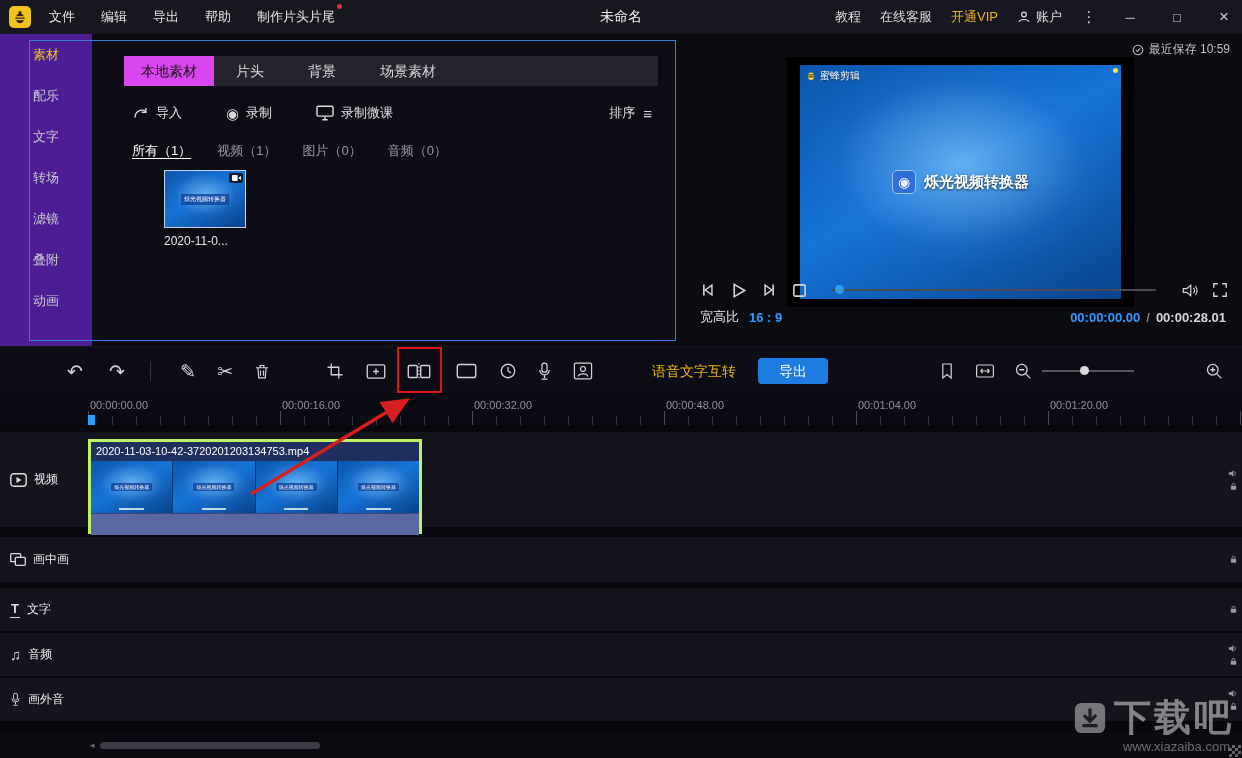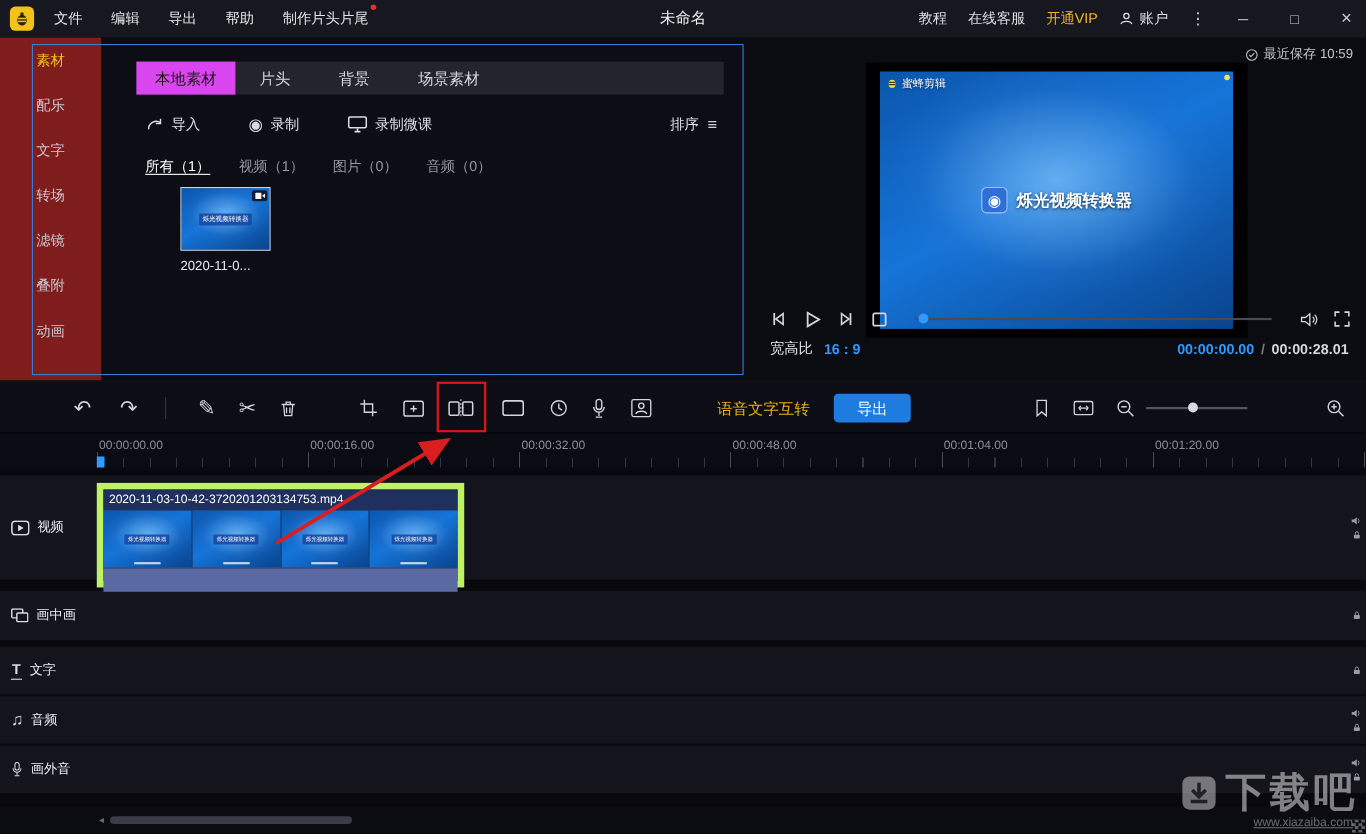--- a/index.html
+++ b/index.html
@@ -20,21 +20,21 @@
   .red-dot { position:absolute; top:-4px; right:-7px; width:5px; height:5px; border-radius:50%; background:#e23030; }
   .tb-title { position:absolute; left:50%; transform:translateX(-50%); font-size:14px; color:#f0f0f4; }
   .tb-right { margin-left:auto; display:flex; align-items:center; gap:19px; padding-right:4px; color:#dcdce2; }
   .vip { color:#f0b429; }
   .account { display:flex; align-items:center; gap:5px; }
   .more { font-size:15px; color:#ccc; width:16px; text-align:center; }
   .winbtn { width:28px; height:34px; display:flex; align-items:center; justify-content:center; color:#c9c9cf; font-size:13px; }
   .winbtn.close { font-size:17px; }
 
   
-  .sidebar { position:absolute; top:34px; left:0; width:92px; height:312px; background:#7f1d1d; z-index:2; }
+  .sidebar { position:absolute; top:34px; left:0; width:92px; height:312px; background:#4c1d95; z-index:2; }
   .side-item { height:41px; display:flex; align-items:center; justify-content:center; color:#c9c9d2; }
   .side-item.active { color:#f2c21a; }
 
   
   .focus-border { position:absolute; left:29px; top:40px; width:647px; height:301px; border:1px solid #3b7bd8; pointer-events:none; z-index:5; }
 
   
   .material { position:absolute; top:40px; left:92px; width:584px; height:300px; background:#0d0d15; z-index:2; }
   .mtabs { position:absolute; left:32px; right:18px; top:16px; height:30px; background:#24242d; display:flex; align-items:center; }
   .mtab { padding:0 22px; height:30px; line-height:30px; font-size:14px; color:#d8d8de; }
@@ -108,38 +108,38 @@
   .row-video { top:7px;   height:95px; }
   .row-pip   { top:112px; height:45px; }
   .row-text  { top:163px; height:43px; }
   .row-audio { top:208px; height:43px; }
   .row-voice { top:253px; height:43px; }
   .track-label { position:absolute; left:0; top:0; bottom:0; width:88px; display:flex; align-items:center; gap:7px; padding-left:10px; font-size:12px; color:#ececf2; }
   .ticon-text { font-weight:bold; font-size:13px; color:#dcdce2; border-bottom:1px solid #dcdce2; padding:0 1px 1px; }
   .ticon-note { font-size:15px; color:#dcdce2; }
   .track-mini { position:absolute; right:4px; top:0; bottom:0; display:flex; flex-direction:column; justify-content:center; gap:4px; align-items:center; }
 
-  .clip { position:absolute; left:88px; top:7px; width:334px; height:95px; border:6px solid #bef264; background:#1f2d55; z-index:3; }
+  .clip { position:absolute; left:88px; top:7px; width:334px; height:95px; border:3px solid #bef264; background:#1f2d55; z-index:3; }
   .clip-title { height:19px; line-height:19px; background:#20305e; color:#fff; font-size:11px; padding:0 5px; white-space:nowrap; overflow:hidden; }
   .clip-thumbs { display:flex; height:52px; }
   .clip-thumb { flex:1; position:relative; border-right:1px solid rgba(0,0,0,.45); }
   .clip-thumb:last-child { border-right:none; }
   .thumb-label { position:absolute; inset:0; display:flex; align-items:center; justify-content:center; }
   .thumb-label .chip { font-size:5px; }
   .clip-thumb::after { content:""; position:absolute; left:35%; right:35%; bottom:3px; height:2px; background:rgba(255,255,255,.75); }
   .clip-bar { height:22px; background:#5b69a3; border-top:1px solid #3a4677; }
 
   
   .hscroll { position:absolute; left:88px; right:0; bottom:8px; height:8px; z-index:2; }
   .hscroll-arrow { position:absolute; left:2px; top:-2px; color:#6a6a75; font-size:9px; }
   .hscroll-thumb { position:absolute; left:12px; width:220px; height:7px; border-radius:4px; background:#3c3c49; }
 
   .wm { position:absolute; right:8px; bottom:0; text-align:right; z-index:25; }
   .wm-title { display:flex; align-items:center; justify-content:flex-end; gap:7px; font-size:37px; font-weight:bold; letter-spacing:3px; color:rgba(225,225,228,.55); }
-  .wm-url { font-size:11px; color:rgba(255,255,255,.38); margin:-4px 4px 4px 0;text-decoration:underline; }
+  .wm-url { font-size:13px; color:rgba(255,255,255,.38); margin:-4px 4px 4px 0; }
   .grip { position:absolute; right:1px; bottom:1px; width:12px; height:12px; opacity:.6;
     background:repeating-conic-gradient(#9a9aa2 0 25%, transparent 0 50%) 0 0/6px 6px; }
 
   .anno { position:absolute; inset:0; z-index:29; pointer-events:none; }
 </style>
 </head>
 <body>
 
 <div id="app">
 

